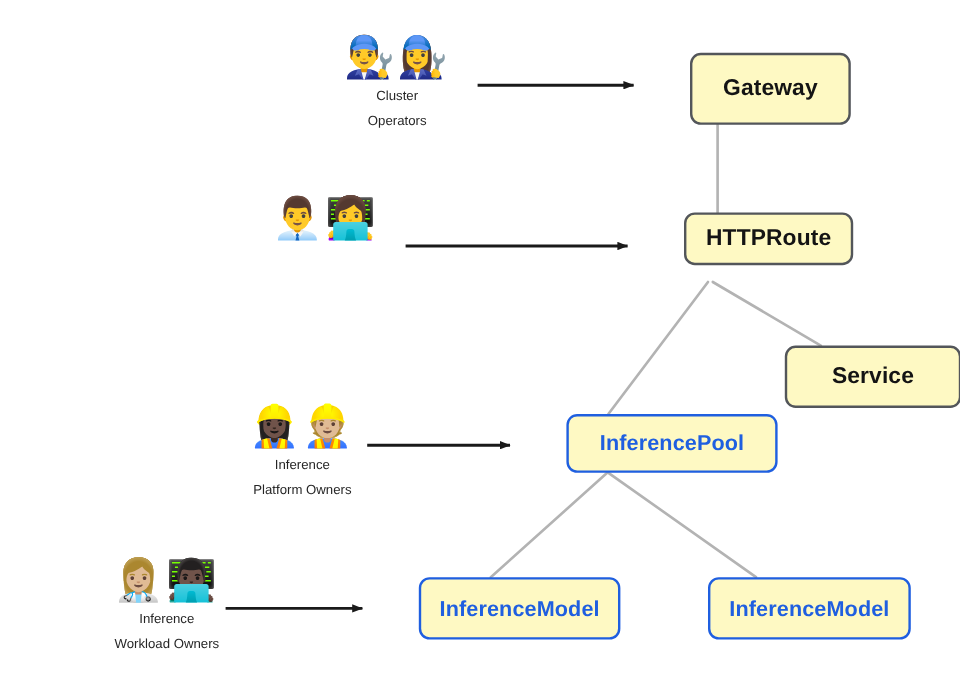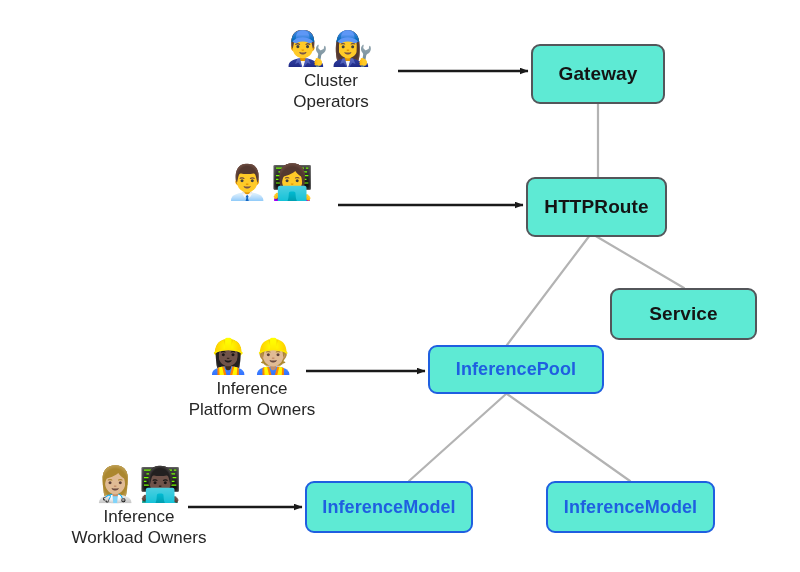--- a/index.html
+++ b/index.html
@@ -29,25 +29,26 @@
     width: 800px;
     height: 572px;
     pointer-events: none;
   }
   .node {
     position: absolute;
     box-sizing: border-box;
     display: flex;
     align-items: center;
     justify-content: center;
-    background: #5eead4;
+    background: #fef9c3;
     border-radius: 9px;
     font-weight: bold;
     letter-spacing: 0.1px;
     text-align: center;
+    margin-left: 44px;
   }
   .node.dark {
     border: 2px solid #53565a;
     color: #141414;
     font-size: 19px;
   }
   .node.blue {
     border: 2.4px solid #1f5fe0;
     color: #1f5fe0;
     font-size: 18px;
@@ -60,21 +61,21 @@
     text-align: center;
   }
   .persona-emojis {
     font-size: 34px;
     line-height: 40px;
     letter-spacing: 2px;
     white-space: nowrap;
     font-family: "DejaVu Sans", sans-serif;
   }
   .persona-label {
-    font-size: 17px;
+    font-size: 11px;
     line-height: 21px;
     color: #262626;
     white-space: pre-line;
     margin-top: 2px;
   }
 </style>
 </head>
 <body>
 
 <div id="canvas">
@@ -97,21 +98,21 @@
         <line x1="338" y1="205" x2="523" y2="205" stroke="#1a1a1a" stroke-width="2.4" marker-end="url(#arrowhead)"></line>
         <line x1="306" y1="371" x2="425" y2="371" stroke="#1a1a1a" stroke-width="2.4" marker-end="url(#arrowhead)"></line>
         <line x1="188" y1="507" x2="302" y2="507" stroke="#1a1a1a" stroke-width="2.4" marker-end="url(#arrowhead)"></line>
       </g>
   </svg>
 
   <div id="nodes-layer">
       <div class="node dark" style="left: 531px; top: 44px; width: 134px; height: 60px;">
         <span>Gateway</span>
       </div>
-      <div class="node dark" style="left: 526px; top: 177px; width: 141px; height: 60px; text-align: center;">
+      <div class="node dark" style="left: 526px; top: 177px; width: 141px; height: 44px; text-align: center;">
         <span>HTTPRoute</span>
       </div>
       <div class="node dark" style="left: 610px; top: 288px; width: 147px; height: 52px;">
         <span>Service</span>
       </div>
       <div class="node blue" style="left: 428px; top: 345px; width: 176px; height: 49px;">
         <span>InferencePool</span>
       </div>
       <div class="node blue" style="left: 305px; top: 481px; width: 168px; height: 52px;">
         <span>InferenceModel</span>

